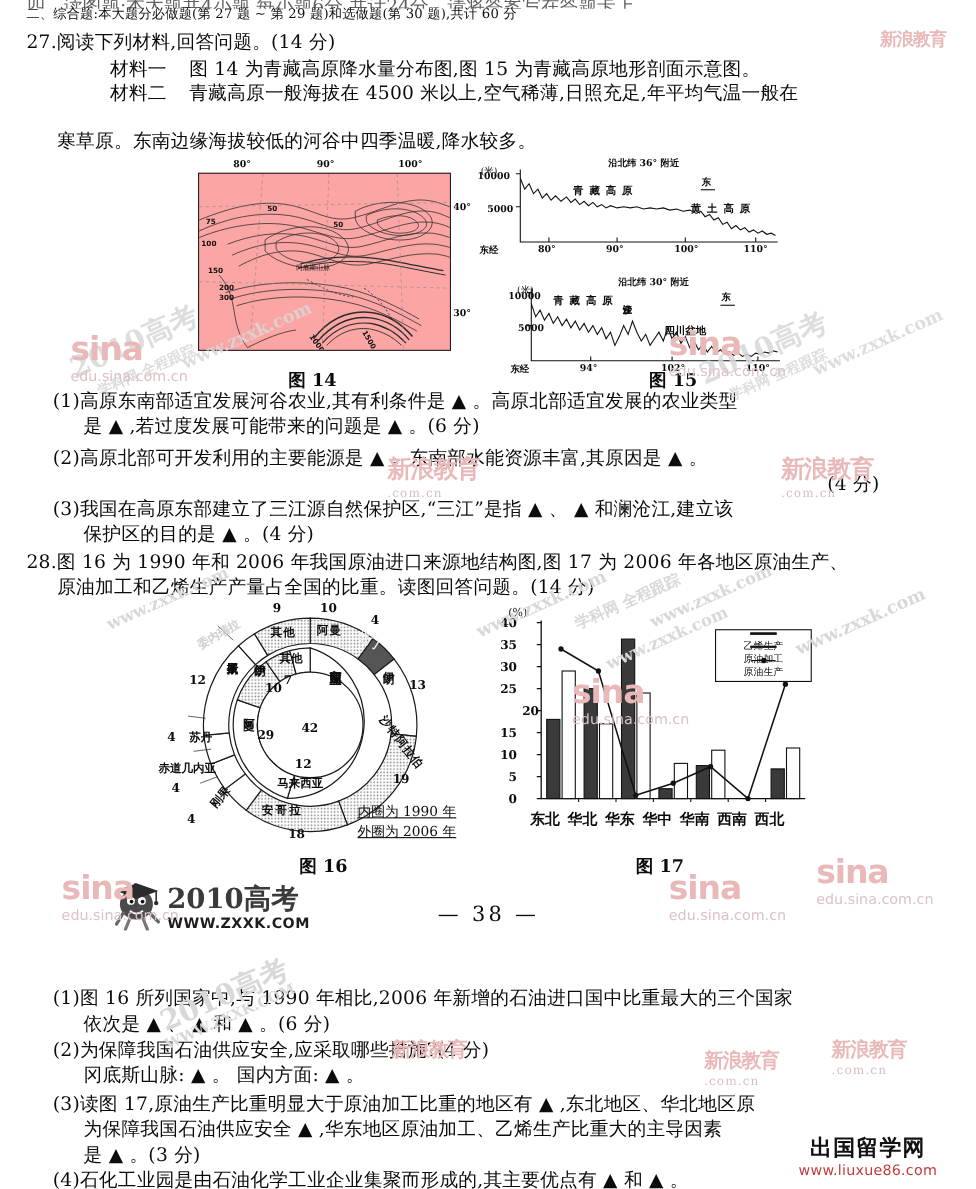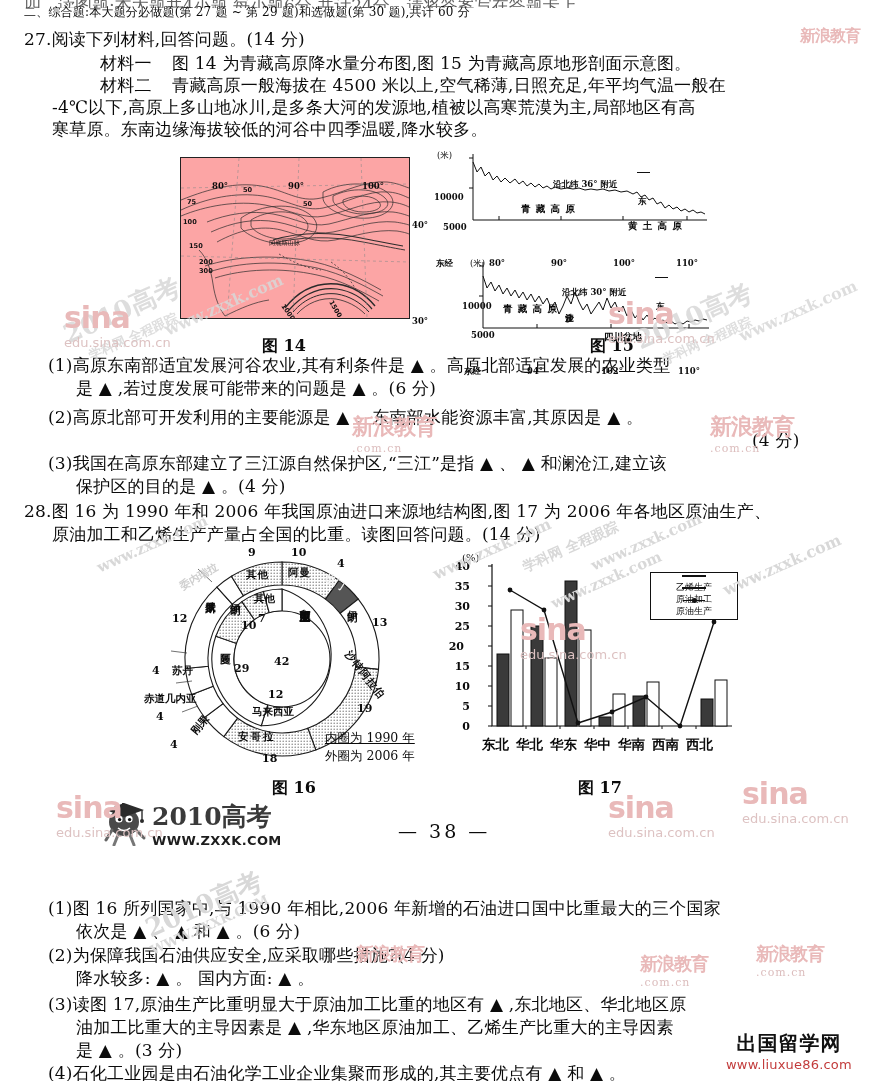--- a/index.html
+++ b/index.html
@@ -25,21 +25,21 @@
   .sina-cn{font-size:11px;color:#dcbdbd;letter-spacing:1px;}
   .sina-edu{font-family:"DejaVu Sans",sans-serif;font-size:13px;color:#ddc2c2;}
   .wm-gray{color:#cfcfcf;}
 
   
   .fig-cap{position:absolute;font-size:16px;font-weight:bold;}
 
   .mapbox{position:absolute;border:1.4px solid #222;background:#fca5a5;overflow:hidden;}
   .prof{position:absolute;}
   .axlbl{position:absolute;font-size:8.5px;white-space:nowrap;}
-  .axlbl.b{font-weight:bold;margin-top:36px;}
+  .axlbl.b{font-weight:bold;}
 
   
   .donut-wrap{position:absolute;}
   .dlbl{position:absolute;font-size:10.5px;white-space:nowrap;font-weight:bold;}
   .dpct{position:absolute;font-size:11px;font-weight:bold;white-space:nowrap;}
   .dlegend{position:absolute;font-size:12.5px;line-height:1.35;white-space:nowrap;}
 
   
   .bc{position:absolute;}
   .bc-tick{position:absolute;font-size:11px;text-align:right;width:18px;font-weight:bold;}
@@ -74,21 +74,20 @@
 
   <div class="ln" style="left:24px;top:6px;font-size:12px;">二、综合题:本大题分必做题(第 27 题 ~ 第 29 题)和选做题(第 30 题),共计 60 分</div>
 
   <div class="ln" style="left:24px;top:31px;">27.阅读下列材料,回答问题。(14 分)</div>
 
   <div class="ln" style="left:100px;top:55px;">材料一</div>
   <div class="ln" style="left:172px;top:55px;">图 14 为青藏高原降水量分布图,图 15 为青藏高原地形剖面示意图。</div>
 
   <div class="ln" style="left:100px;top:77px;">材料二</div>
   <div class="ln" style="left:172px;top:77px;">青藏高原一般海拔在 4500 米以上,空气稀薄,日照充足,年平均气温一般在</div>
-  <div class="ln" style="left:52px;top:99px;">-4℃以下,高原上多山地冰川,是多条大河的发源地,植被以高寒荒漠为主,局部地区有高</div>
   <div class="ln" style="left:52px;top:121px;">寒草原。东南边缘海拔较低的河谷中四季温暖,降水较多。</div>
 
   <div class="mapbox" style="left:180px;top:157px;width:228px;height:160px;">
     <svg width="228" height="160" viewBox="0 0 228 160">
       <g fill="none" stroke="#2b2b2b" stroke-width="0.7">
         <path d="M0,42 C30,30 55,24 80,28 C104,32 118,45 140,40 C162,35 184,22 206,24 C216,25 222,28 228,30"></path>
         <path d="M0,52 C26,40 54,34 82,38 C108,42 122,54 142,50 C166,45 186,32 208,34 C218,35 223,38 228,40"></path>
         <path d="M0,58 C24,48 56,42 84,47 C110,52 124,62 144,58 C168,53 188,42 210,44 C219,45 224,47 228,49"></path>
         <path d="M26,64 C46,56 70,52 92,56 C114,60 128,70 148,66 C170,61 190,52 212,54 C220,55 225,57 228,58"></path>
         <path d="M30,74 C52,64 74,60 96,64 C118,68 132,78 152,74 C172,70 192,62 214,64 C221,65 225,66 228,67"></path>
@@ -313,21 +312,21 @@
   <div class="dpct" style="left:156px;top:710px;">4</div>
   <div class="dlbl" style="left:172px;top:664px;">苏丹</div>
   <div class="dpct" style="left:152px;top:664px;">4</div>
   <div class="dlbl" style="left:204px;top:594px;writing-mode:vertical-rl;">俄罗斯</div>
   <div class="dpct" style="left:172px;top:612px;">12</div>
   <div class="dlbl wm-gray" style="left:178px;top:570px;transform:rotate(-30deg);">委内瑞拉</div>
   <div class="dlbl" style="left:246px;top:568px;letter-spacing:1px;">其他</div>
   <div class="dpct" style="left:248px;top:546px;">9</div>
 
   <div class="dlegend" style="left:325px;top:730px;text-decoration:underline;">内圈为 1990 年</div>
-  <div class="dlegend" style="left:325px;top:748px;">外圈为 2006 年</div>
+  <div class="dlegend" style="left:325px;top:748px;text-decoration:underline;">外圈为 2006 年</div>
   <div class="fig-cap" style="left:272px;top:778px;">图 16</div>
 
   <div class="bc-unit" style="left:462px;top:552px;">(%)</div>
   <div class="bc" style="left:470px;top:558px;">
     <svg width="270" height="190" viewBox="0 0 270 190">
 
       <g stroke="#111" stroke-width="1.2" fill="none">
         <path d="M22,6 L22,168 L262,168"></path>
       </g>
       <g stroke="#111" stroke-width="1" fill="none">
@@ -382,21 +381,21 @@
           <circle cx="210" cy="168" r="2.4"></circle>
         <circle cx="244" cy="64" r="2.4"></circle>
       </g>
     </svg>
   </div>
 
   <div class="bc-tick" style="left:452px;top:560px;">40</div>
   <div class="bc-tick" style="left:452px;top:580px;">35</div>
   <div class="bc-tick" style="left:452px;top:600px;">30</div>
   <div class="bc-tick" style="left:452px;top:620px;">25</div>
-  <div class="bc-tick" style="left:446px;top:640px;">20</div>
+  <div class="bc-tick" style="left:472px;top:640px;">20</div>
   <div class="bc-tick" style="left:452px;top:660px;">15</div>
   <div class="bc-tick" style="left:452px;top:680px;">10</div>
   <div class="bc-tick" style="left:452px;top:700px;">5</div>
   <div class="bc-tick" style="left:452px;top:720px;">0</div>
 
   <div class="bc-cat" style="left:482px;top:736px;">东北</div>
   <div class="bc-cat" style="left:516px;top:736px;">华北</div>
   <div class="bc-cat" style="left:550px;top:736px;">华东</div>
   <div class="bc-cat" style="left:584px;top:736px;">华中</div>
   <div class="bc-cat" style="left:618px;top:736px;">华南</div>
@@ -439,23 +438,23 @@
   </div>
   <div class="logo-zxxk" style="left:152px;top:800px;">
     <div class="t1">2010高考</div>
     <div class="t2">WWW.ZXXK.COM</div>
   </div>
   <div class="pagenum" style="left:398px;top:820px;">— 38 —</div>
 
   <div class="ln" style="left:48px;top:900px;">(1)图 16 所列国家中,与 1990 年相比,2006 年新增的石油进口国中比重最大的三个国家</div>
   <div class="ln" style="left:76px;top:923px;">依次是 ▲ 、 ▲ 和 ▲ 。(6 分)</div>
   <div class="ln" style="left:48px;top:947px;">(2)为保障我国石油供应安全,应采取哪些措施?(4 分)</div>
-  <div class="ln" style="left:76px;top:970px;">降水较多: ▲ 。        国内方面: ▲ 。</div>
+  <div class="ln" style="left:76px;top:970px;">冈底斯山脉: ▲ 。        国内方面: ▲ 。</div>
   <div class="ln" style="left:48px;top:996px;">(3)读图 17,原油生产比重明显大于原油加工比重的地区有 ▲ ,东北地区、华北地区原</div>
-  <div class="ln" style="left:76px;top:1019px;">油加工比重大的主导因素是 ▲ ,华东地区原油加工、乙烯生产比重大的主导因素</div>
+  <div class="ln" style="left:76px;top:1019px;">为保障我国石油供应安全 ▲ ,华东地区原油加工、乙烯生产比重大的主导因素</div>
   <div class="ln" style="left:76px;top:1042px;">是 ▲ 。(3 分)</div>
   <div class="ln" style="left:48px;top:1065px;">(4)石化工业园是由石油化学工业企业集聚而形成的,其主要优点有 ▲ 和 ▲ 。</div>
 
   <div class="liuxue" style="left:726px;top:1030px;">
     <div class="a">出国留学网</div>
     <div class="b">www.liuxue86.com</div>
   </div>
 
   <div class="wm wm-rot wm-zxxk" style="left:58px;top:320px;font-size:26px;opacity:.85;">2010高考</div>
   <div class="wm wm-rot wm-zxxk" style="left:86px;top:348px;font-size:13px;opacity:.85;">学科网 全程跟踪</div>

